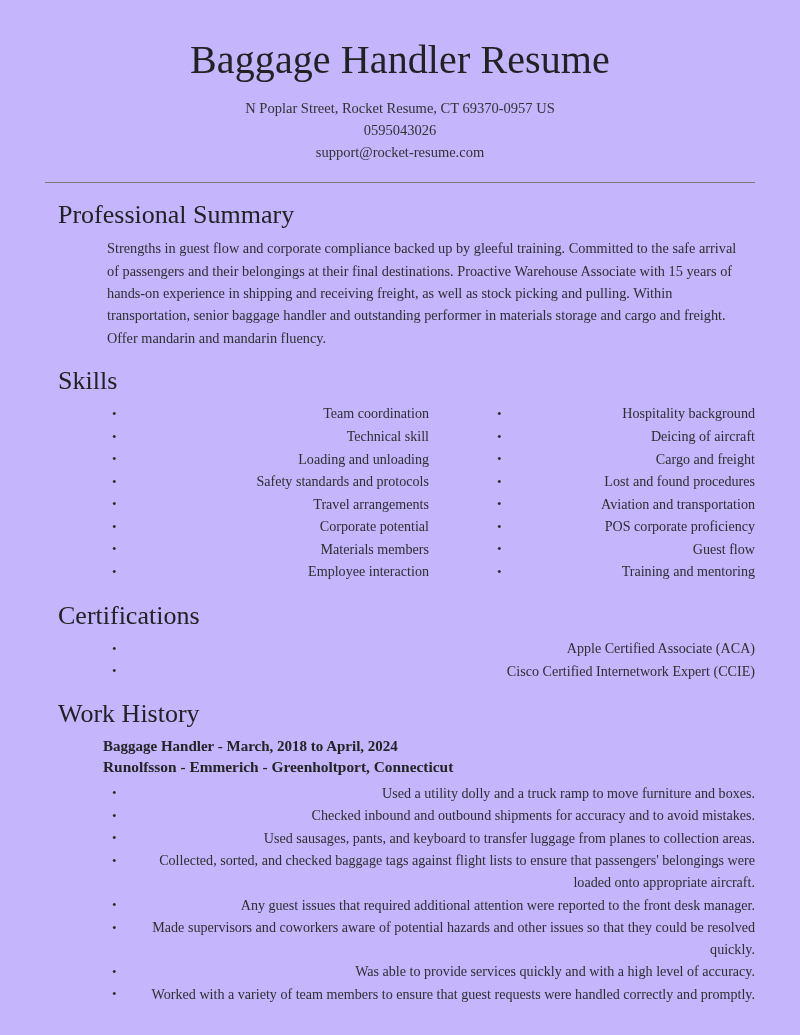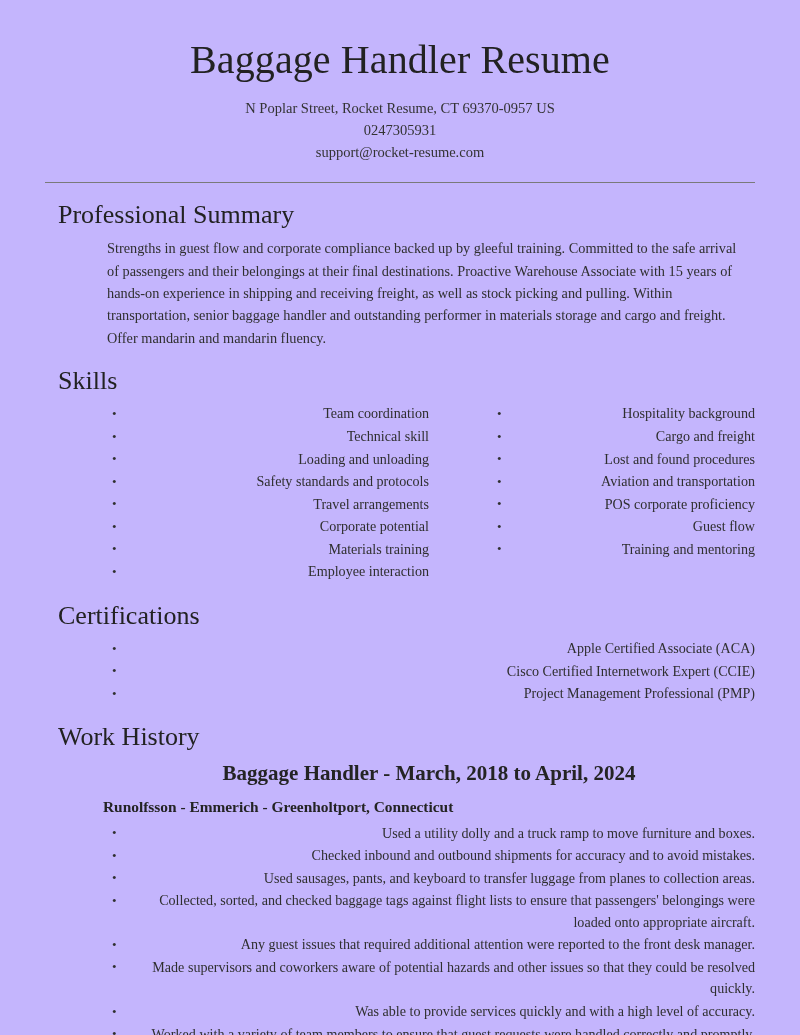--- a/index.html
+++ b/index.html
@@ -114,47 +114,46 @@
   }
 
   
   .work-body {
     padding-left: 58px;
   }
   .job {
     margin-bottom: 4px;
   }
   .job-title {
-    font-size: 21px;
+    font-size: 15px;
     font-weight: 600;
     line-height: 1.36;
     color: #242424;
     margin: 0;
-    text-align: center;
   }
   .job-company {
     font-size: 15.4px;
     font-weight: 600;
     line-height: 1.36;
     color: #242424;
-    margin: 9px 0 5px 0;
+    margin: 0 0 5px 0;
   }
   .job .bullets > li {
     padding-left: 27px;
   }
 </style>
 </head>
 <body>
 
 <div class="page">
 
   <header class="resume-header">
     <h1 class="resume-title">Baggage Handler Resume</h1>
     <div class="contact-line">N Poplar Street, Rocket Resume, CT 69370-0957 US</div>
-    <div class="contact-line">0247305931</div>
+    <div class="contact-line">0595043026</div>
     <div class="contact-line">support@rocket-resume.com</div>
   </header>
   <hr class="divider">
 
   <section class="section">
     <h2 class="section-heading">Professional Summary</h2>
     <div class="section-body">
       <p class="summary-text">Strengths in guest flow and corporate compliance backed up by gleeful training. Committed to the safe arrival of passengers and their belongings at their final destinations. Proactive Warehouse Associate with 15 years of hands-on experience in shipping and receiving freight, as well as stock picking and pulling. Within transportation, senior baggage handler and outstanding performer in materials storage and cargo and freight. Offer mandarin and mandarin fluency.</p>
     </div>
   </section>
@@ -163,45 +162,45 @@
     <h2 class="section-heading">Skills</h2>
     <div class="skills-columns">
       <div class="skills-col left">
         <ul class="bullets" id="skills-left">
             <li>Team coordination</li>
             <li>Technical skill</li>
             <li>Loading and unloading</li>
             <li>Safety standards and protocols</li>
             <li>Travel arrangements</li>
             <li>Corporate potential</li>
-            <li>Materials training</li>
+            <li>Materials members</li>
             <li>Employee interaction</li>
           </ul>
       </div>
       <div class="skills-col right">
         <ul class="bullets" id="skills-right">
             <li>Hospitality background</li>
+            <li>Deicing of aircraft</li>
             <li>Cargo and freight</li>
             <li>Lost and found procedures</li>
             <li>Aviation and transportation</li>
             <li>POS corporate proficiency</li>
             <li>Guest flow</li>
             <li>Training and mentoring</li>
           </ul>
       </div>
     </div>
   </section>
 
   <section class="section">
     <h2 class="section-heading">Certifications</h2>
     <div class="certs-body">
       <ul class="bullets" id="certs-list">
           <li>Apple Certified Associate (ACA)</li>
           <li>Cisco Certified Internetwork Expert (CCIE)</li>
-          <li>Project Management Professional (PMP)</li>
         </ul>
     </div>
   </section>
 
   <section class="section">
     <h2 class="section-heading">Work History</h2>
     <div class="work-body" id="work-list">
         <div class="job">
           <div class="job-title">Baggage Handler - March, 2018 to April, 2024</div>
           <div class="job-company">Runolfsson - Emmerich - Greenholtport, Connecticut</div>

